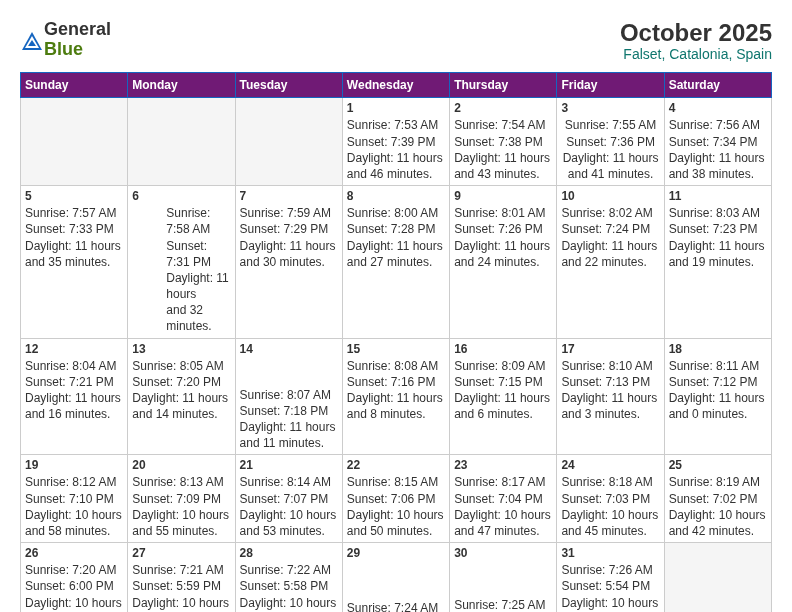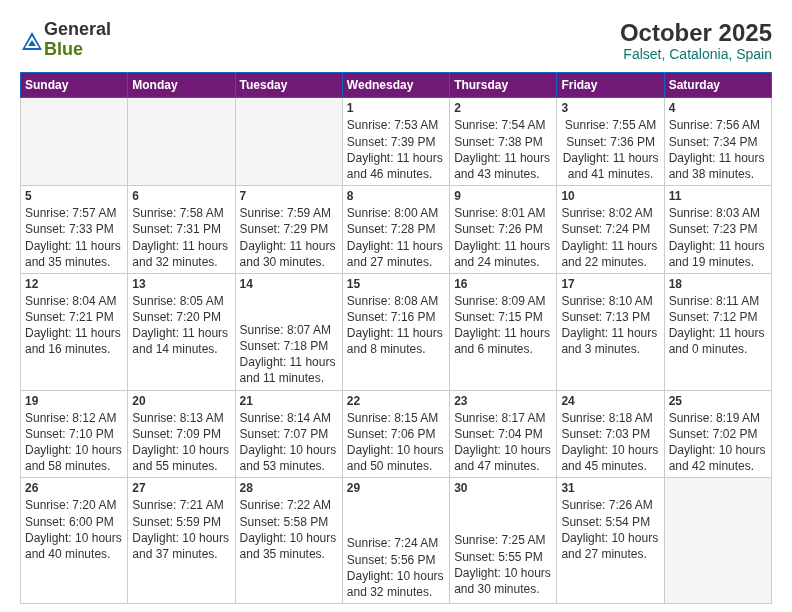--- a/index.html
+++ b/index.html
@@ -165,21 +165,21 @@
         <tr>
           <td>
             <span class="day-num">5</span>
             <div class="cell-text" style="white-space: pre-line;">Sunrise: 7:57 AM
 Sunset: 7:33 PM
 Daylight: 11 hours
 and 35 minutes.</div>
           </td>
           <td>
             <span class="day-num">6</span>
-            <div class="cell-text" style="white-space: pre-line;">Sunrise: 7:58 AM
+            <div class="cell-text" style="white-space: pre-line; margin-left: 34px;">Sunrise: 7:58 AM
 Sunset: 7:31 PM
 Daylight: 11 hours
 and 32 minutes.</div>
           </td>
           <td>
             <span class="day-num">7</span>
             <div class="cell-text" style="white-space: pre-line;">Sunrise: 7:59 AM
 Sunset: 7:29 PM
 Daylight: 11 hours
 and 30 minutes.</div>

